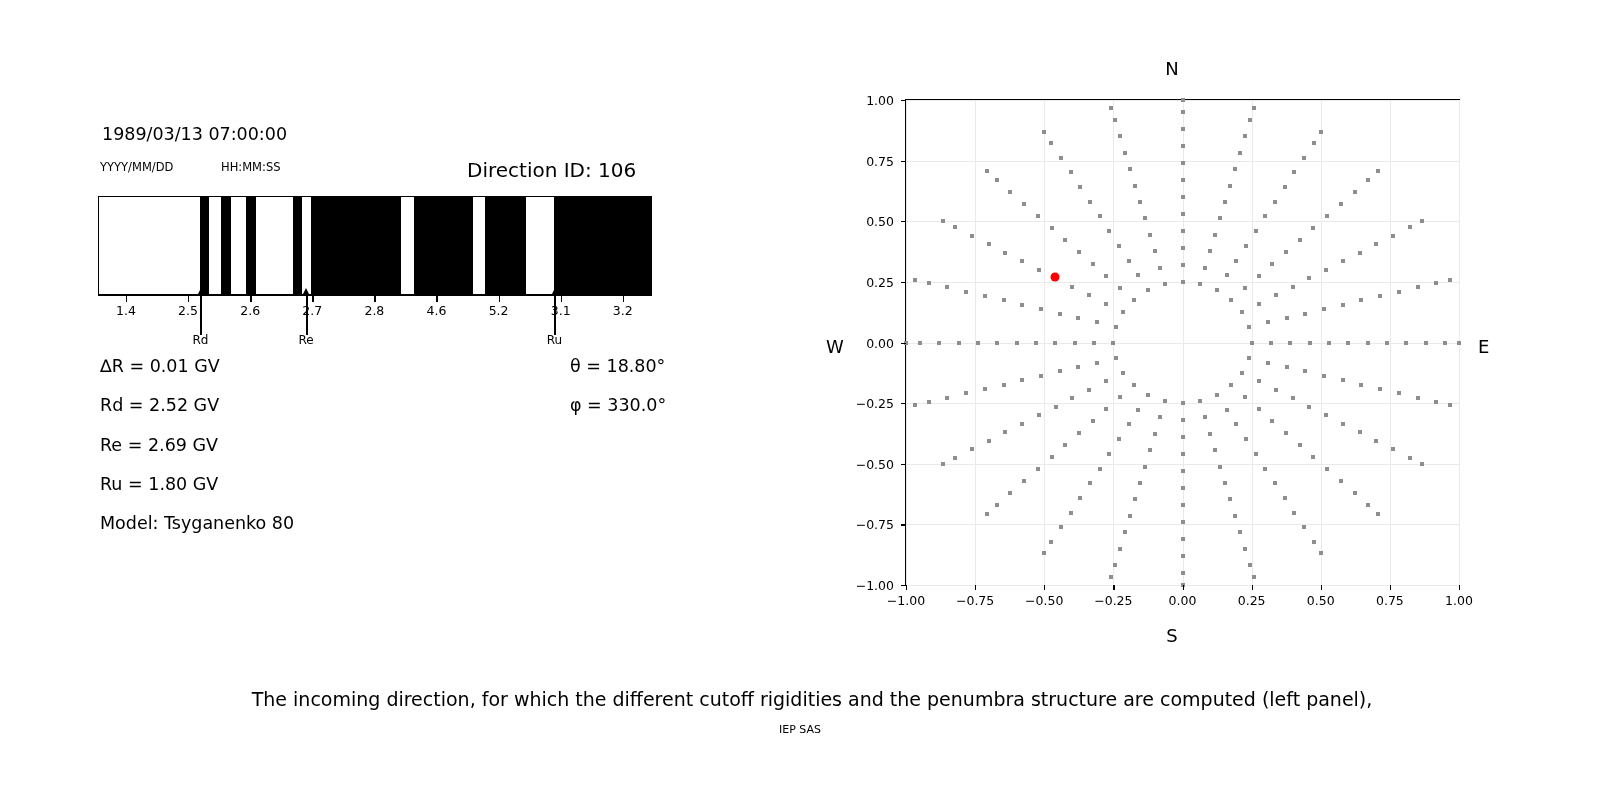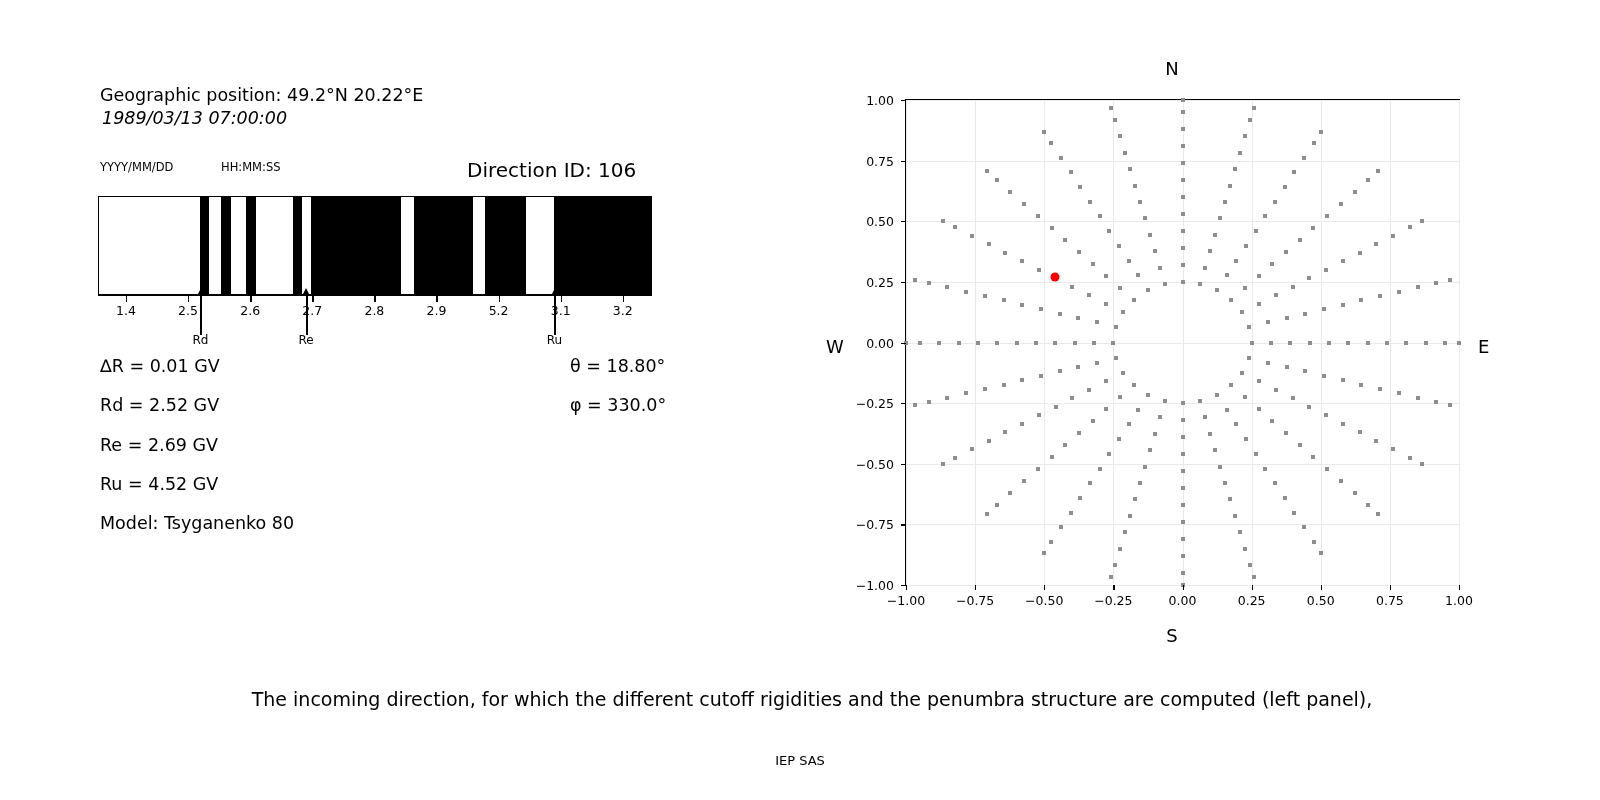--- a/index.html
+++ b/index.html
@@ -6,21 +6,21 @@
   body{
     width:1600px;height:800px;background:#ffffff;
     font-family:"DejaVu Sans","Liberation Sans",sans-serif;
     color:#000000;overflow:hidden;position:relative;
   }
   .abs{position:absolute;}
   
   #left-panel{left:0;top:0;width:780px;height:660px;}
   .info-line{font-size:17.5px;color:#000;white-space:nowrap;}
   #geo-position{left:100px;top:85px;}
-  #datetime{left:102px;top:108px;font-style:italic;}
+  #datetime{left:102px;top:124px;}
   #fmt-date{left:100px;top:160px;font-size:11.5px;}
   #fmt-time{left:221px;top:160px;font-size:11.5px;}
   #direction-id{left:467px;top:158px;font-size:20px;}
 
   
   #penumbra-box{
     left:98px;top:196px;width:554px;height:99px;
     border:1.6px solid #000;box-sizing:border-box;
     background:#ffffff;overflow:hidden;
   }
@@ -73,29 +73,28 @@
     text-align:right;white-space:nowrap;}
   .cardinal{position:absolute;font-size:18px;color:#000;white-space:nowrap;}
   #card-N{left:1172px;top:58px;transform:translateX(-50%);}
   #card-S{left:1172px;top:625px;transform:translateX(-50%);}
   #card-W{left:826px;top:336px;}
   #card-E{left:1478px;top:336px;}
 
   
   #caption{left:0;top:683px;width:1600px;text-align:center;
     font-size:19px;line-height:32px;color:#000;margin-left:12px;}
-  #footer{left:0;top:753px;width:1600px;text-align:center;
-    font-size:13px;color:#000;}
+  #footer{left:0;top:723px;width:1600px;text-align:center;
+    font-size:11px;color:#000;}
 </style>
 </head>
 <body>
 
 <div class="abs" id="left-panel">
 
-  <div class="abs info-line" id="geo-position">Geographic position: 49.2°N 20.22°E</div>
   <div class="abs info-line" id="datetime">1989/03/13 07:00:00</div>
   <div class="abs" id="fmt-date">YYYY/MM/DD</div>
   <div class="abs" id="fmt-time">HH:MM:SS</div>
   <div class="abs" id="direction-id">Direction ID: 106</div>
 
   <div class="abs" id="penumbra-box">
       <div class="band" style="left: 100.614px; width: 9.31614px;"></div>
       <div class="band" style="left: 122.352px; width: 9.31614px;"></div>
       <div class="band" style="left: 147.195px; width: 9.31614px;"></div>
       <div class="band" style="left: 193.776px; width: 9.31614px;"></div>
@@ -110,21 +109,21 @@
       <div class="tick-label" style="left: 27.9484px;">1.4</div>
       <div class="tick" style="left: 90.0561px;"></div>
       <div class="tick-label" style="left: 90.0561px;">2.5</div>
       <div class="tick" style="left: 152.164px;"></div>
       <div class="tick-label" style="left: 152.164px;">2.6</div>
       <div class="tick" style="left: 214.271px;"></div>
       <div class="tick-label" style="left: 214.271px;">2.7</div>
       <div class="tick" style="left: 276.379px;"></div>
       <div class="tick-label" style="left: 276.379px;">2.8</div>
       <div class="tick" style="left: 338.487px;"></div>
-      <div class="tick-label" style="left: 338.487px;">2.9</div>
+      <div class="tick-label" style="left: 338.487px;">4.6</div>
       <div class="tick" style="left: 400.594px;"></div>
       <div class="tick-label" style="left: 400.594px;">5.2</div>
       <div class="tick" style="left: 462.702px;"></div>
       <div class="tick-label" style="left: 462.702px;">3.1</div>
       <div class="tick" style="left: 524.809px;"></div>
       <div class="tick-label" style="left: 524.809px;">3.2</div>
       <div class="marker" style="left: 102.478px; top: 0px;">
         <div class="shaft"></div>
         <div class="head"></div>
         <div class="mlabel">Rd</div>
@@ -137,21 +136,21 @@
       <div class="marker" style="left: 456.491px; top: 0px;">
         <div class="shaft"></div>
         <div class="head"></div>
         <div class="mlabel">Ru</div>
       </div>
     </div>
 
   <div class="abs val" id="v-dR">∆R = 0.01 GV</div>
   <div class="abs val" id="v-Rd">Rd = 2.52 GV</div>
   <div class="abs val" id="v-Re">Re = 2.69 GV</div>
-  <div class="abs val" id="v-Ru">Ru = 4.52 GV</div>
+  <div class="abs val" id="v-Ru">Ru = 1.80 GV</div>
   <div class="abs val" id="v-model">Model: Tsyganenko 80</div>
   <div class="abs val" id="v-theta">θ = 18.80°</div>
   <div class="abs val" id="v-phi">φ = 330.0°</div>
 </div>
 
 <div class="abs" id="plot-frame">
     <div class="gridline v" style="left: 0px;"></div>
     <div class="gridline v" style="left: 69.125px;"></div>
     <div class="gridline v" style="left: 138.25px;"></div>
     <div class="gridline v" style="left: 207.375px;"></div>

